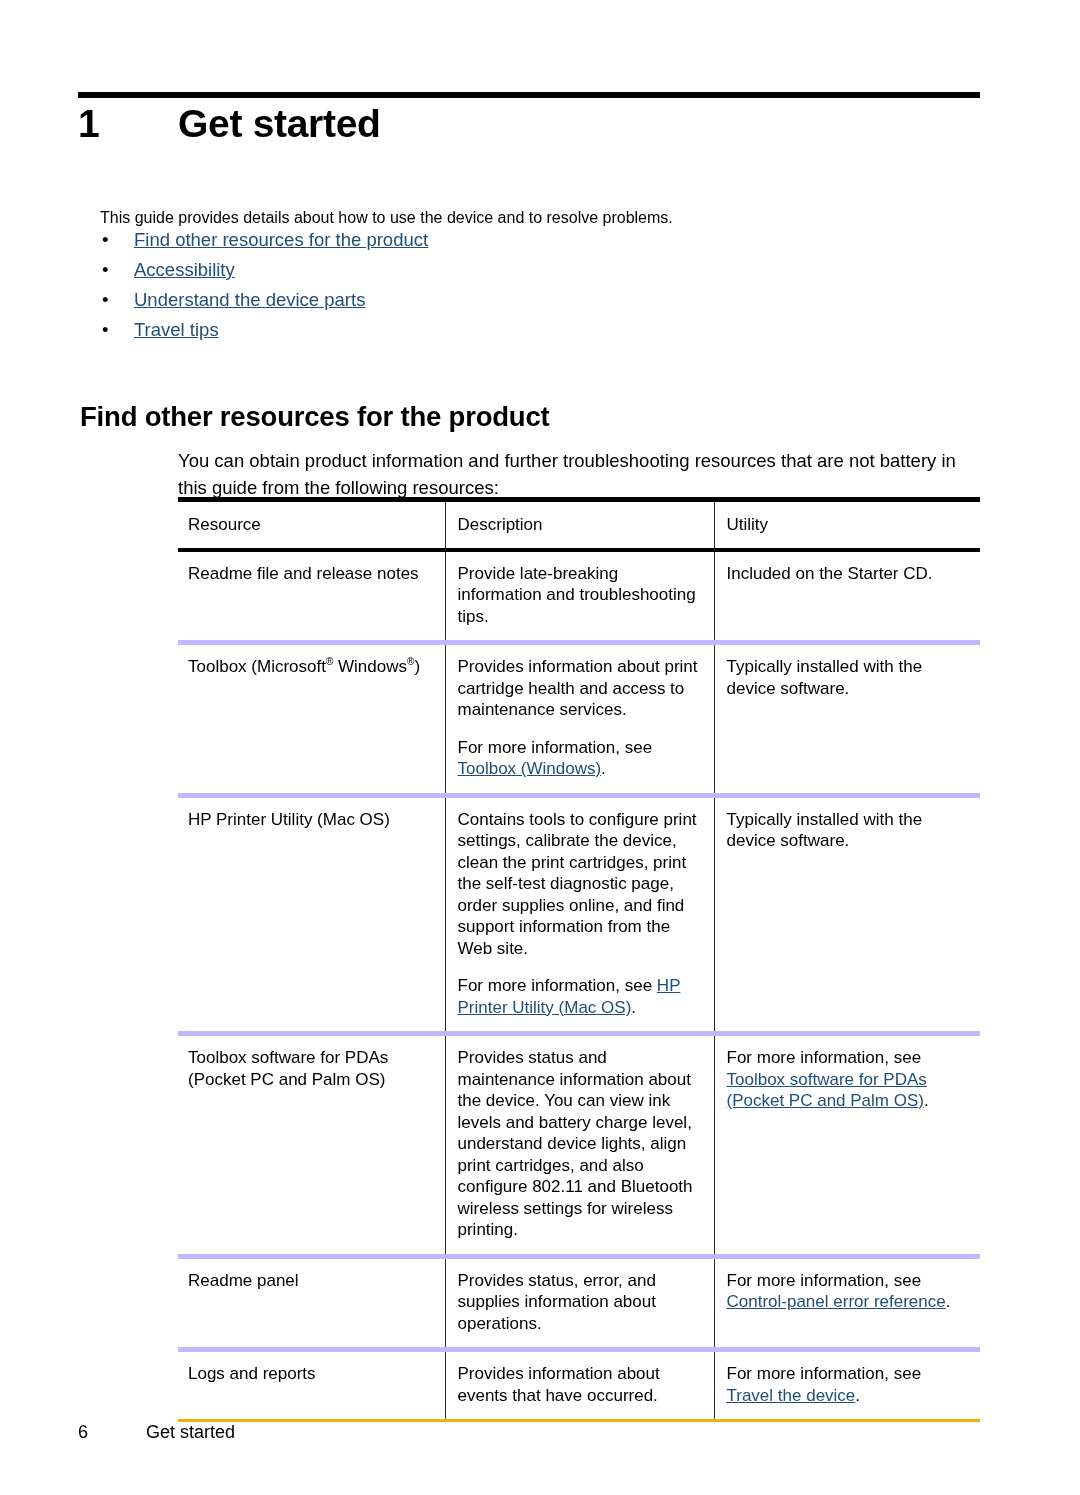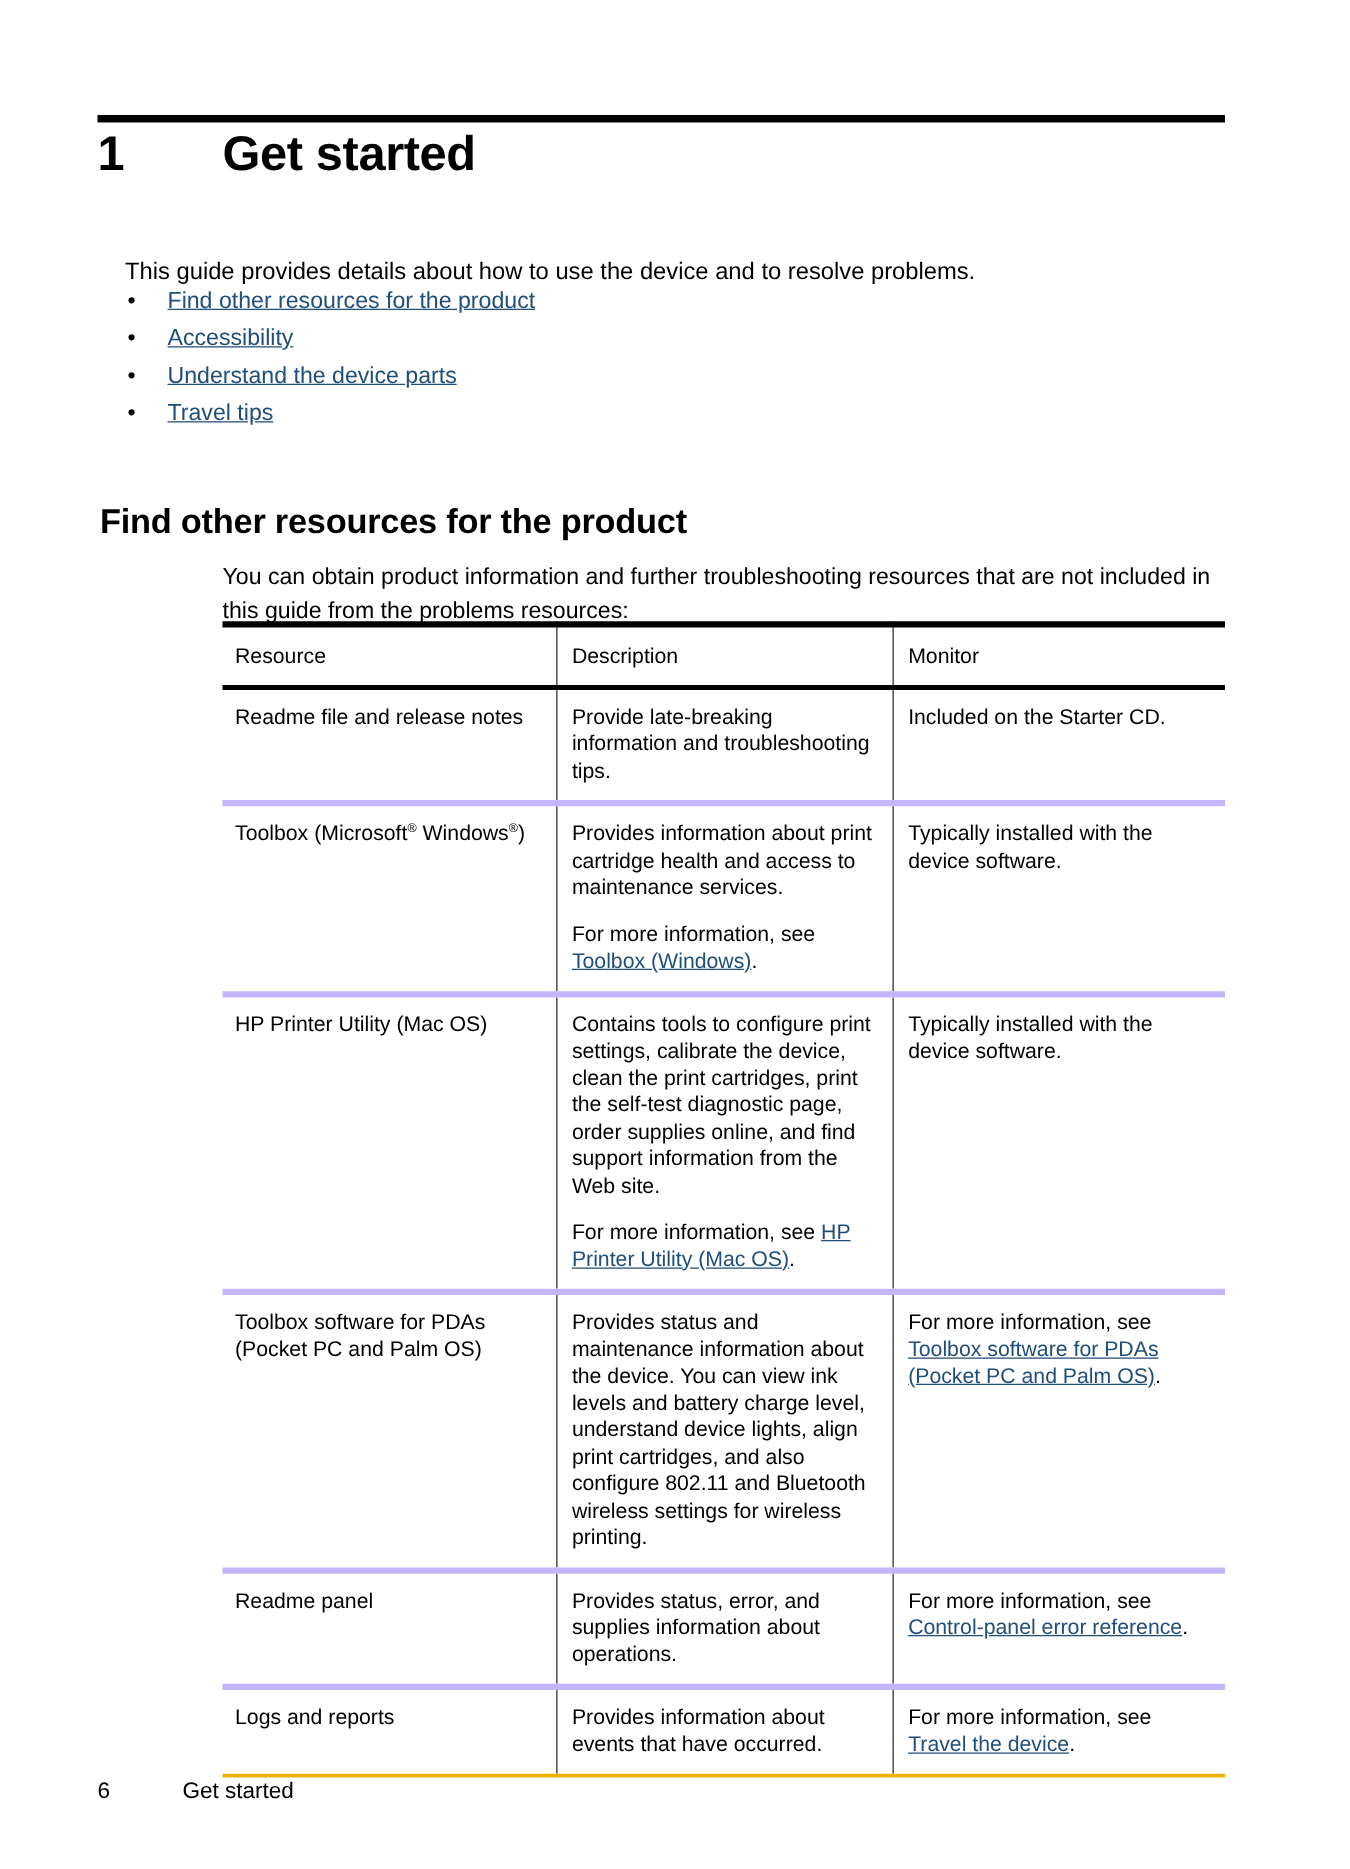--- a/index.html
+++ b/index.html
@@ -51,21 +51,21 @@
     font-size: 39px;
     font-weight: bold;
     line-height: 1.0;
     letter-spacing: -0.3px;
   }
   .intro-para {
     position: absolute;
     left: 100px;
     top: 190px;
     width: 802px;
-    font-size: 19px;
+    font-size: 16px;
     line-height: 27px;
     margin-top: 14px;
   }
 
   .toc-list {
     position: absolute;
     left: 100px;
     top: 225px;
     width: 802px;
     list-style: none;
@@ -208,33 +208,33 @@
       <span class="xref">Understand the device parts</span>
     </li>
     <li class="toc-item">
       <span class="toc-bullet">•</span>
       <span class="xref">Travel tips</span>
     </li>
   </ul>
 
   <h2 class="h2">Find other resources for the product</h2>
 
-  <p class="section-para">You can obtain product information and further troubleshooting resources that are not included in this guide from the problems resources:</p>
+  <p class="section-para">You can obtain product information and further troubleshooting resources that are not battery in this guide from the following resources:</p>
 
   <table class="res-table">
     <colgroup>
       <col class="c1">
         <col class="c2">
         <col class="c3">
     </colgroup>
     <thead>
       <tr>
         <th>Resource</th>
         <th>Description</th>
-        <th>Monitor</th>
+        <th>Utility</th>
       </tr>
     </thead>
     <tbody>
 
       <tr>
         <td>Readme file and release notes</td>
         <td>
           <p class="cell-p">Provide late-breaking information and troubleshooting tips.</p>
         </td>
         <td>

